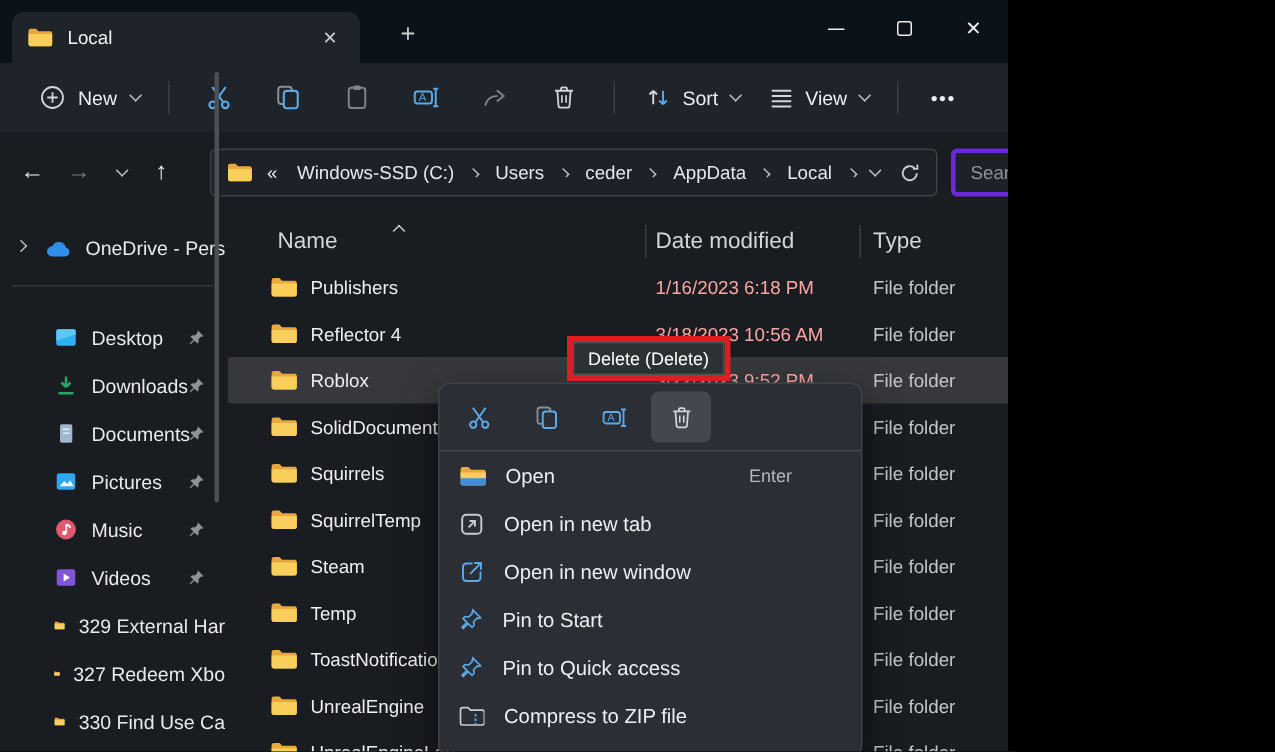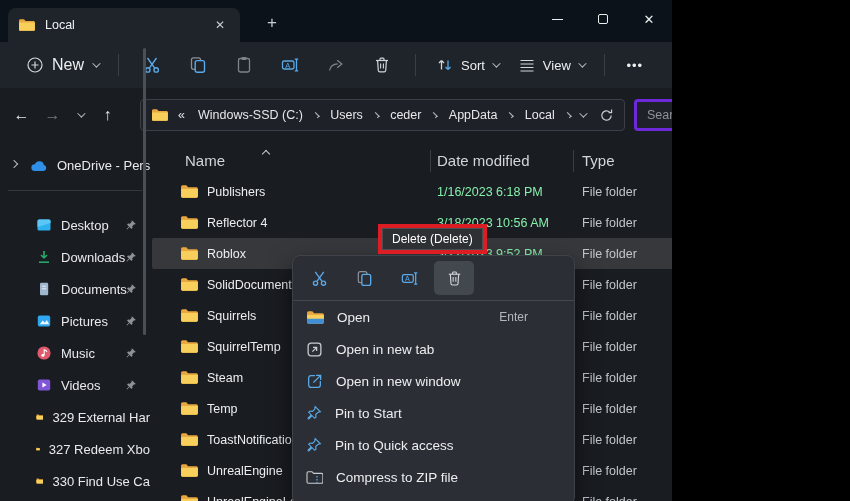--- a/index.html
+++ b/index.html
@@ -19,21 +19,21 @@
   .wincontrols { position:absolute; top:0; right:0; height:38px; display:flex; }
   .wc { width:46px; height:38px; display:flex; align-items:center; justify-content:center; color:#eceef0; }
   .wc-min-glyph { width:11px; height:1px; background:#eceef0; display:block; }
   .wc-max-glyph { width:10px; height:10px; border:1px solid #eceef0; border-radius:2px; display:block; }
   .wc-close-glyph { font-size:13px; }
 
   
   .toolbar { position:absolute; top:42px; left:0; right:0; height:46px; background:#1f242b;
              display:flex; align-items:center; --bg:#1f242b; }
   .tb-new { display:flex; align-items:center; gap:8px; margin-left:16px; padding:6px 10px;
-            border-radius:4px; color:#eceef0; font-size:16px; }
+            border-radius:4px; color:#eceef0; font-size:13px; }
   .tb-div { width:1px; height:22px; background:#3a3f46; margin:0 10px; }
   .tb-btn { width:46px; height:34px; display:flex; align-items:center; justify-content:center; border-radius:4px; }
   .tb-text-btn { display:flex; align-items:center; gap:7px; padding:6px 10px; border-radius:4px;
                  color:#eceef0; font-size:13px; }
   .tb-more { width:40px; height:34px; display:flex; align-items:center; justify-content:center;
              color:#eceef0; font-size:13px; letter-spacing:1px; }
 
   
   .chev { display:inline-block; width:6px; height:6px; border-right:1.3px solid #b9bdc2;
           border-bottom:1.3px solid #b9bdc2; }
@@ -74,21 +74,21 @@
                  background:#4b5056; border-radius:2px; }
 
   
   .listheader { position:absolute; top:148px; left:150px; right:0; height:26px; color:#d2d5d9; font-size:15px; }
   .lh { position:absolute; top:4px; }
   .lh-div { position:absolute; top:2px; width:1px; height:22px; background:#3a3e43; }
   .rows { position:absolute; top:176px; left:152px; width:619px; }
   .row { position:relative; height:31px; display:flex; align-items:center; padding-left:28px; }
   .row.selected { background:#37383b; border-radius:2px; }
   .row .fname { margin-left:9px; color:#eceef0; white-space:nowrap; }
-  .row .fdate { position:absolute; left:285px; color:#86efac; white-space:nowrap; }
+  .row .fdate { position:absolute; left:285px; color:#fca5a5; white-space:nowrap; }
   .row .ftype { position:absolute; left:430px; color:#c2c6cb; white-space:nowrap; }
   .list-scroll { position:absolute; left:845px; top:443px; width:3px; height:49px;
                  background:#5f6368; border-radius:2px; }
 
   
   .menu { position:absolute; left:292px; top:255px; width:283px; height:250px; background:#2b2f35;
           border:1px solid #3e434a; border-radius:8px; box-shadow:0 10px 24px rgba(0,0,0,.55);
           z-index:30; --bg:#2b2f35; }
   .menu-iconrow { display:flex; align-items:center; padding:5px 6px; gap:5px; }
   .mi-btn { width:40px; height:34px; display:flex; align-items:center; justify-content:center; border-radius:5px; }

